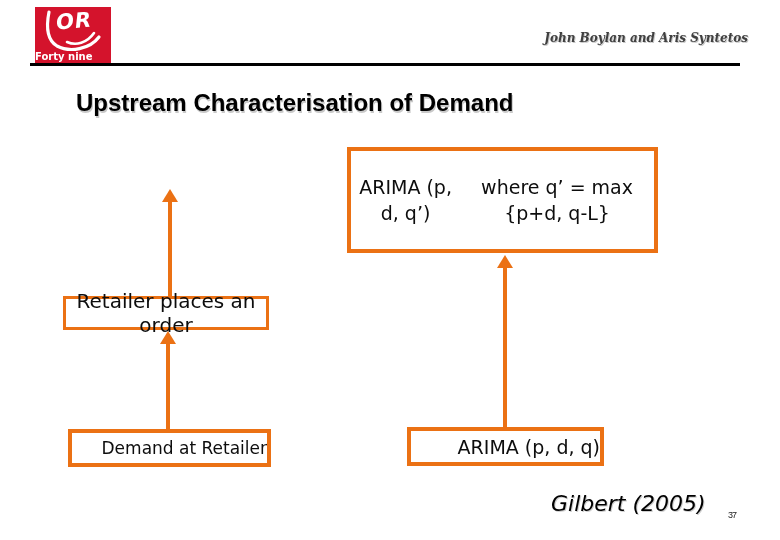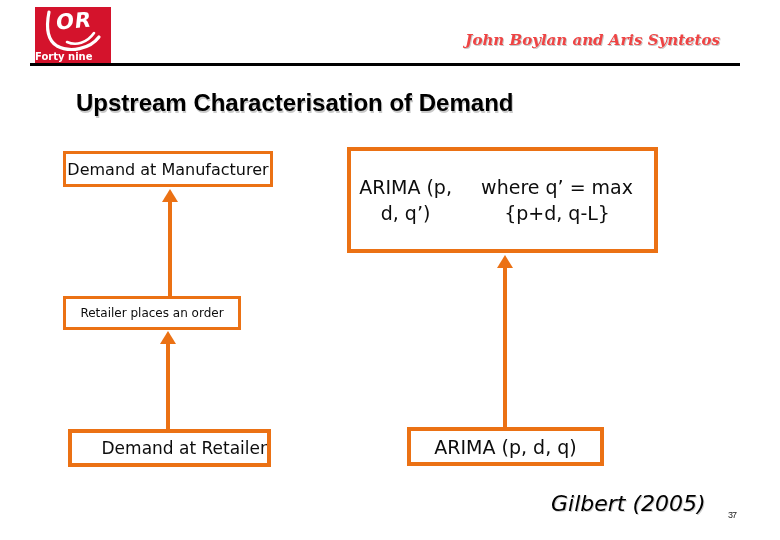--- a/index.html
+++ b/index.html
@@ -22,24 +22,24 @@
     transform:rotate(-5deg);
     letter-spacing:1px;
   }
   .logo .swoosh{position:absolute;left:0;top:0;}
   .logo .forty-text{
     position:absolute;left:0;right:0;bottom:2px;text-align:left;
     color:#fff;font-weight:bold;font-size:10px;
     font-family:"DejaVu Sans",sans-serif;
   }
   .authors{
-    position:absolute;right:60px;top:31px;
+    position:absolute;right:32px;top:31px;
     font-family:"DejaVu Serif","Liberation Serif",serif;
     font-style:italic;font-weight:bold;
-    font-size:15px;color:#ef4444;
+    font-size:12px;color:#404040;
     text-shadow:1px 1px 0 #c9c9c9;
     white-space:nowrap;
   }
   .header-rule{
     position:absolute;left:30px;top:63px;width:710px;height:3px;
     background:#000;
   }
   
   .slide-title{
     position:absolute;left:76px;top:89px;
@@ -54,23 +54,23 @@
     border:3px solid var(--accent,#EB7114);
     background:#fff;
     display:flex;align-items:center;justify-content:center;
     color:#0d0d0d;
     font-family:"DejaVu Sans",sans-serif;
     text-align:center;
     box-sizing:border-box;
   }
   .box-dm   {left:63px; top:151px;width:210px;height:36px;font-size:16px;}
   .box-big  {left:347px;top:147px;width:311px;height:106px;font-size:19px;border-width:4px;line-height:26px;}
-  .box-rpo  {left:63px; top:296px;width:178px;height:34px;font-size:12px;}
+  .box-rpo  {left:63px; top:296px;width:206px;height:34px;font-size:20px;}
   .box-dr   {left:68px; top:429px;width:203px;height:38px;font-size:17px;border-width:4px;justify-content:flex-end;}
-  .box-arsm {left:407px;top:427px;width:197px;height:39px;font-size:19px;border-width:4px;}
+  .box-arsm {left:407px;top:427px;width:197px;height:39px;font-size:19px;border-width:4px;justify-content:flex-end;}
   
   .arrow{position:absolute;width:16px;}
   .arrow .head{
     position:absolute;left:0;top:0;
     width:0;height:0;
     border-left:8px solid transparent;
     border-right:8px solid transparent;
     border-bottom:13px solid var(--accent,#EB7114);
   }
   .arrow .shaft{
@@ -107,23 +107,20 @@
     </svg>
     <span class="or-text">OR</span>
     <span class="forty-text">Forty nine</span>
   </div>
 
   <div class="authors">John Boylan and Aris Syntetos</div>
   <div class="header-rule"></div>
 
   <div class="slide-title">Upstream Characterisation of Demand</div>
 
-  <div class="dbox box-dm">
-    <span>Demand at Manufacturer</span>
-  </div>
 
   <div class="dbox box-big">
     <div>ARIMA (p, d, q’)</div>
     <div>where q’ = max {p+d, q-L}</div>
   </div>
 
   <div class="dbox box-rpo">
     <span>Retailer places an order</span>
   </div>
 

